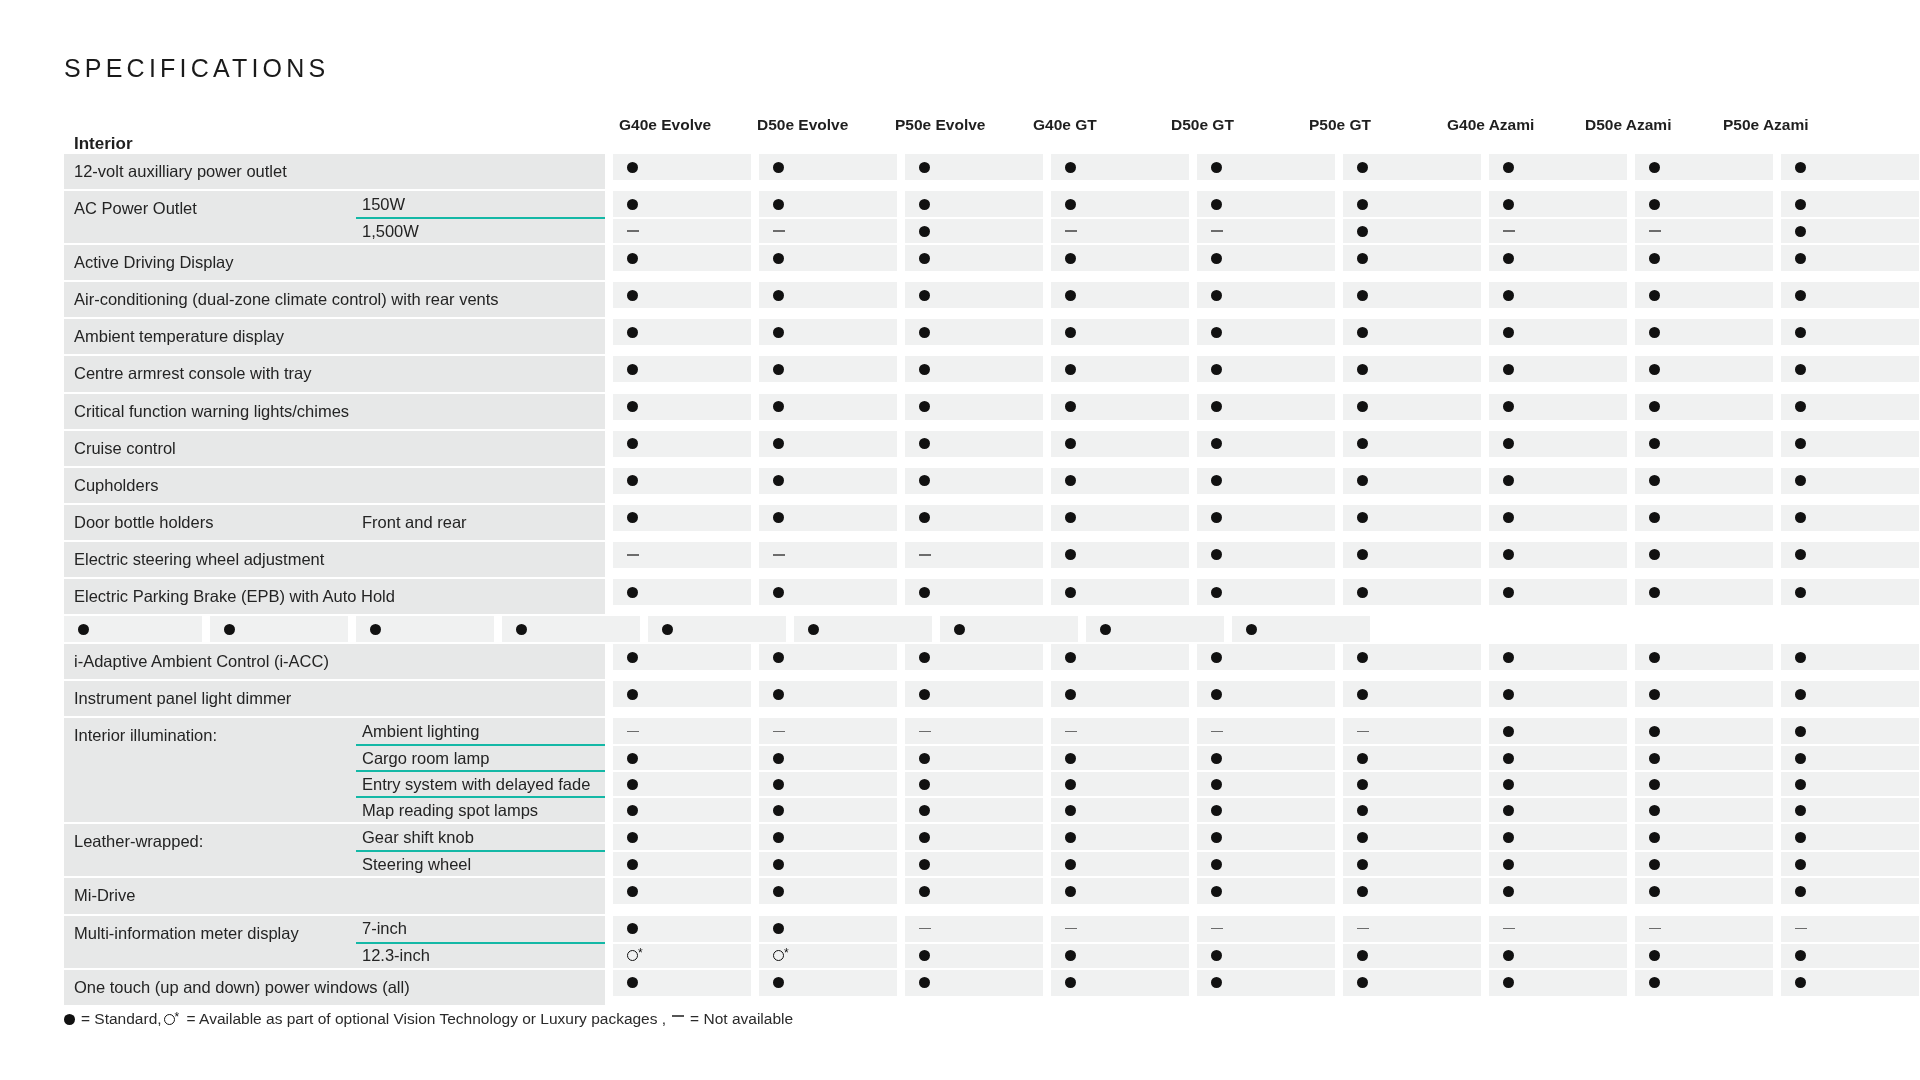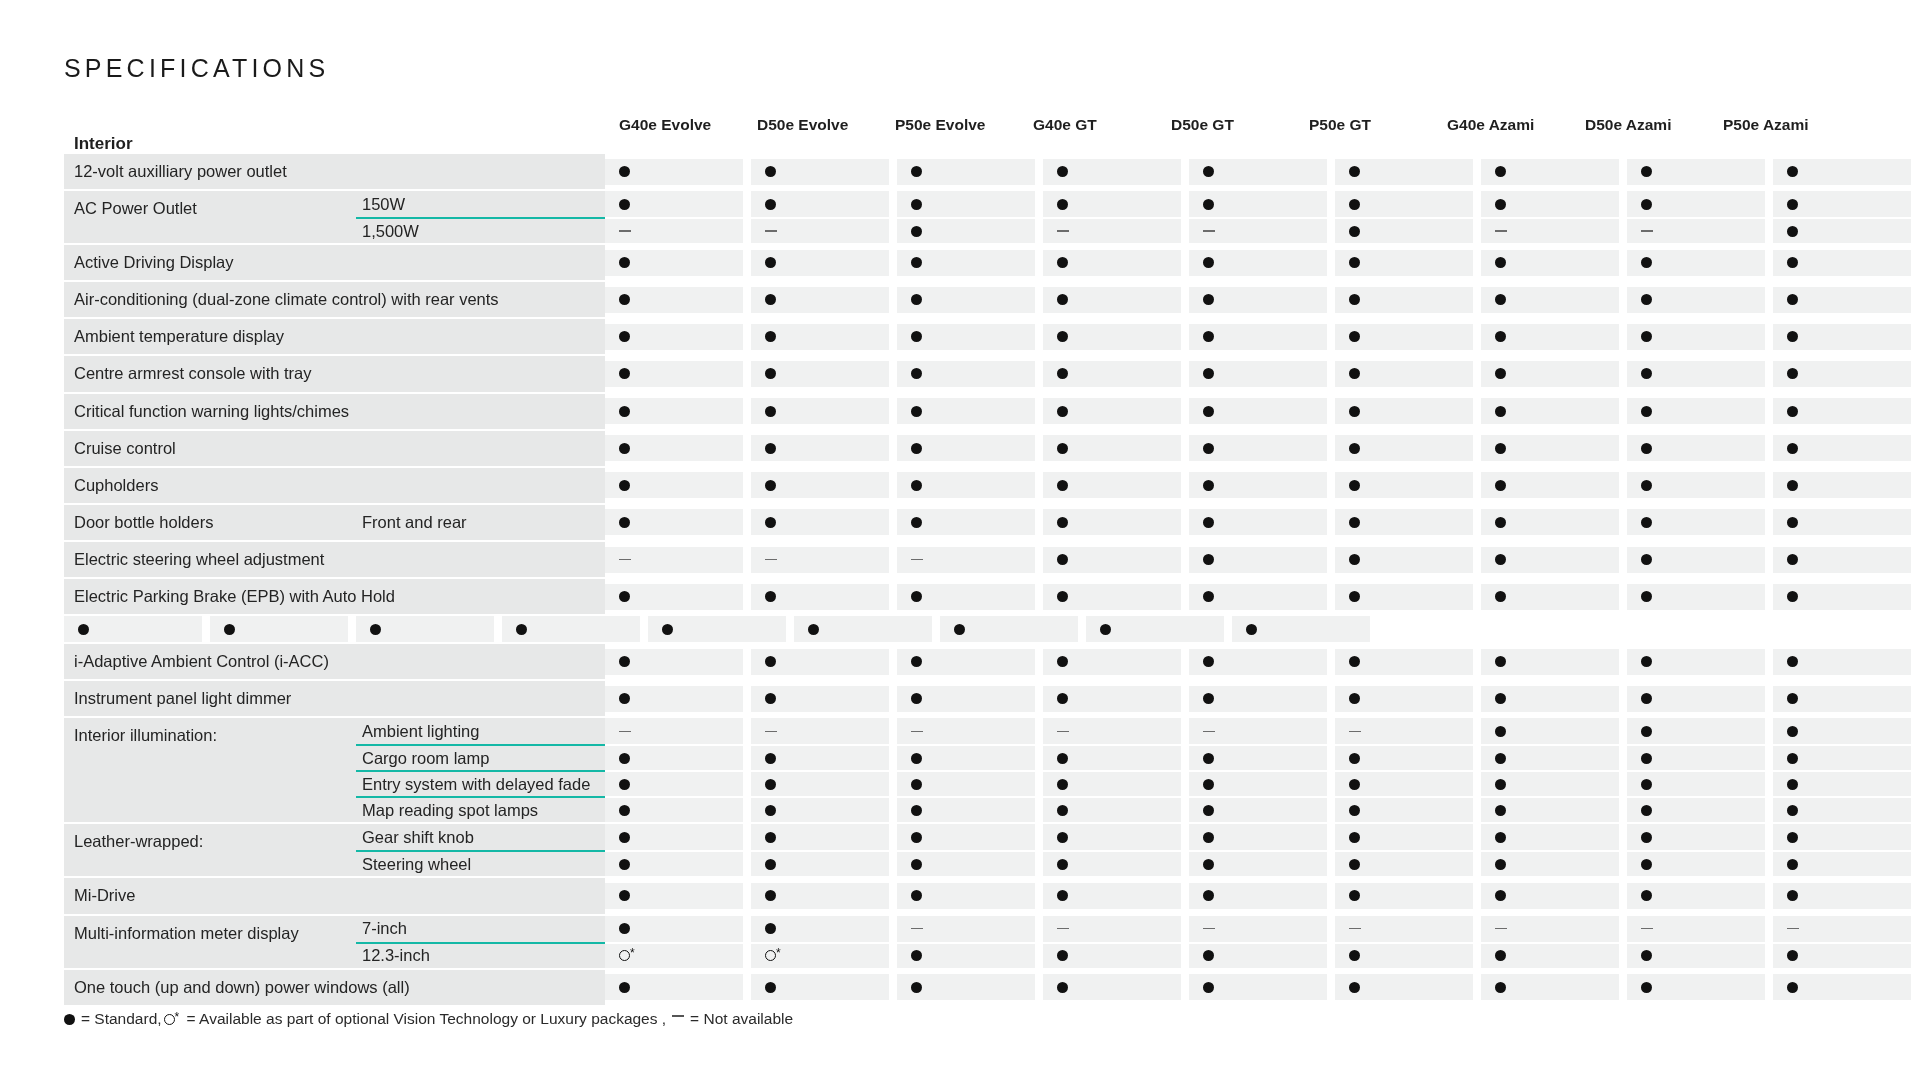--- a/index.html
+++ b/index.html
@@ -60,22 +60,23 @@
     padding-bottom: 20px;
     padding-left: 14px;
     white-space: nowrap;
   }
 
   
   .tbody { display: block; }
 
   .group {
     display: flex;
-    align-items: center;
+    align-items: flex-start;
     margin-bottom: 2px;
+    gap: 8px;
   }
 
   .cell-label {
     width: 541px;
     flex: 0 0 541px;
     background: #e7e8e8;
     display: flex;
     align-items: stretch;
   }
   .label-main {

